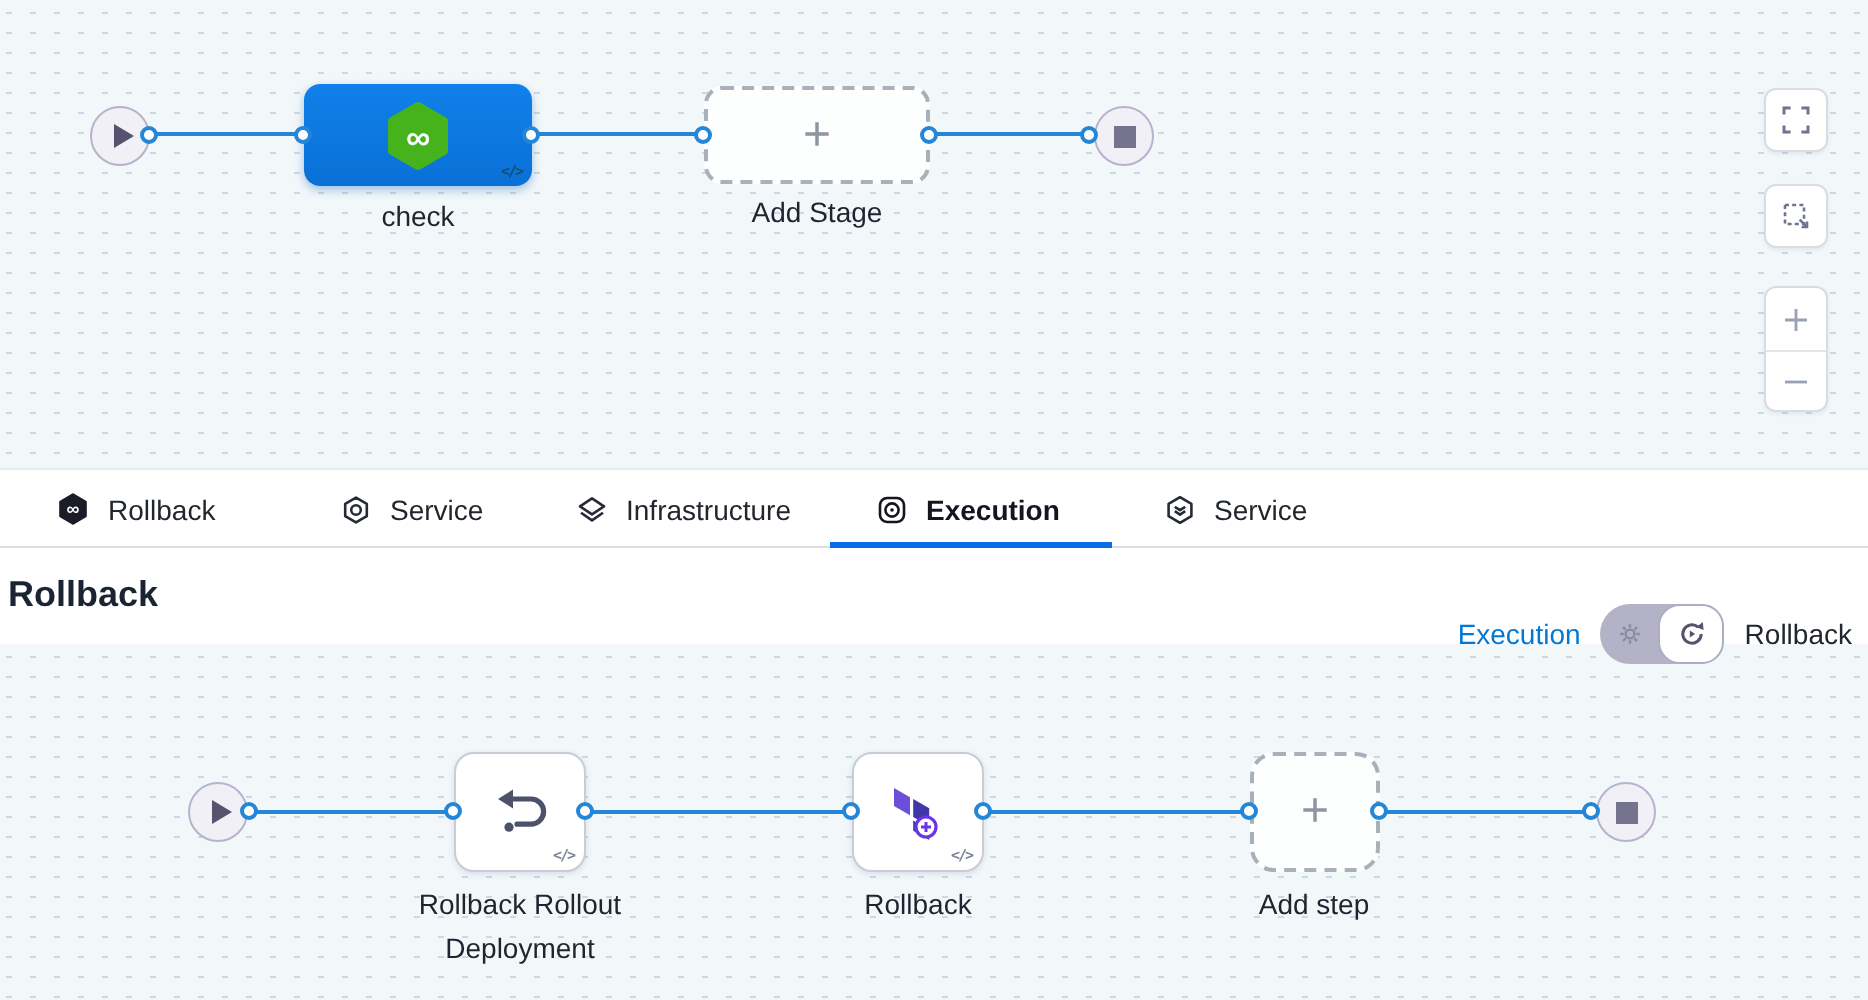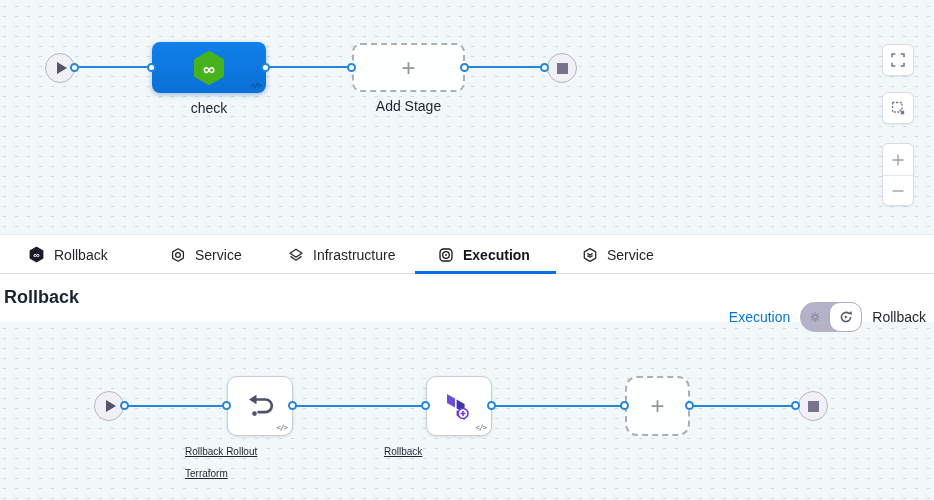--- a/index.html
+++ b/index.html
@@ -56,22 +56,22 @@
   .mode-link{ font-size:14px; }
   .mode-current{ font-size:14px; color:#22272e; }
   .toggle-pill{ position:relative; width:62px; height:30px; border-radius:15px; background:#b4b2c6; }
   .toggle-gear{ position:absolute; left:8px; top:8px; }
   .toggle-thumb{ position:absolute; right:0; top:0; width:33px; height:30px; background:#fff;
     border:1.5px solid #aeacc4; border-radius:11px; display:flex; align-items:center; justify-content:center; }
   .canvas-bottom{ position:absolute; top:48px; left:0; width:934px; height:178px; }
   .step-box{ position:absolute; top:54px; width:66px; height:60px; background:#fff; border:1px solid #c6cdd6;
     border-radius:10px; z-index:4; box-shadow:0 1px 3px rgba(30,40,70,.12);
     display:flex; align-items:center; justify-content:center; }
-  .step-label{ position:absolute; width:150px; text-align:left; font-size:10px; line-height:22px;
-    color:#1e2530; z-index:3;text-decoration:underline; }
+  .step-label{ position:absolute; width:150px; text-align:center; font-size:14px; line-height:22px;
+    color:#1e2530; z-index:3; }
 </style>
 </head>
 <body>
 
 <div class="canvas-top grid-bg">
   <div class="edge-line" style="left:60px; top:66px; width:502px;"></div>
 
   <div class="node-circle" style="left:45px; top:53px;">
     <div class="play-tri"></div>
   </div>
@@ -177,39 +177,42 @@
     <div class="step-box" style="left:227px;">
       <svg width="32" height="32" viewBox="0 0 32 32" fill="none" stroke="#4d5169" stroke-width="2.6" stroke-linecap="round">
         <path d="M11.5 9.5h10a6.3 6.3 0 0 1 0 12.6H14.5"></path>
         <path d="M12.5 4.8v9.4L5 9.5Z" fill="#4d5169" stroke="none"></path>
         <circle cx="10.5" cy="23.6" r="2.3" fill="#4d5169" stroke="none"></circle>
       </svg>
       <span class="code-chip code-gray">&lt;/&gt;</span>
     </div>
     <div class="step-label" style="left:185px; top:119px;">
       <div>Rollback Rollout</div>
-      <div>Terraform</div>
+      <div>Deployment</div>
     </div>
 
     <div class="step-box" style="left:426px;">
       <svg width="32" height="32" viewBox="0 0 32 32">
         <polygon points="4,4 12,8.6 12,17.6 4,13" fill="#6b4fd8"></polygon>
         <polygon points="13.6,9.5 21.6,14.1 21.6,23.1 13.6,18.5" fill="#3f37a8"></polygon>
         <polygon points="13.6,20.3 21.6,24.9 21.6,30 13.6,25.4" fill="#3f37a8"></polygon>
         <circle cx="20" cy="23.5" r="5" fill="#ffffff" stroke="#6a35e8" stroke-width="1.6"></circle>
         <path d="M20 21v5M17.5 23.5h5" stroke="#6a35e8" stroke-width="1.5"></path>
       </svg>
       <span class="code-chip code-gray">&lt;/&gt;</span>
     </div>
     <div class="step-label" style="left:384px; top:119px;">
       <div>Rollback</div>
     </div>
 
     <div class="dash-box" style="left:625px; top:54px; width:65px; height:60px; border-radius:12px;">
       <span class="plus-glyph">+</span>
+    </div>
+    <div class="step-label" style="left:582px; top:119px;">
+      <div>Add step</div>
     </div>
 
     <div class="node-circle" style="left:798px; top:69px;">
       <div class="stop-sq"></div>
     </div>
 
     <div class="port" style="left:120px; top:79px;"></div>
     <div class="port" style="left:222px; top:79px;"></div>
     <div class="port" style="left:288px; top:79px;"></div>
     <div class="port" style="left:421px; top:79px;"></div>

